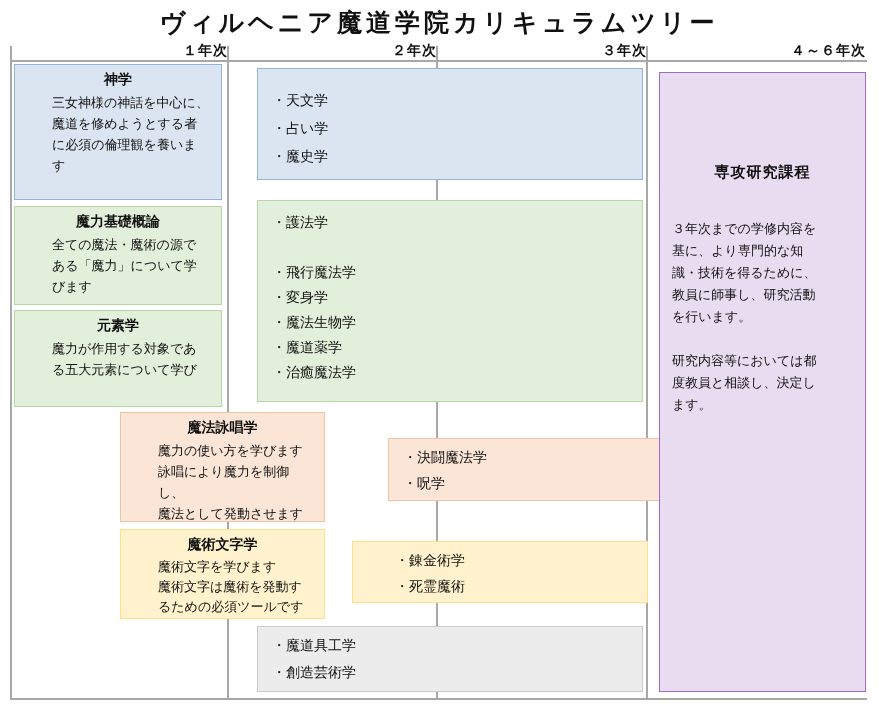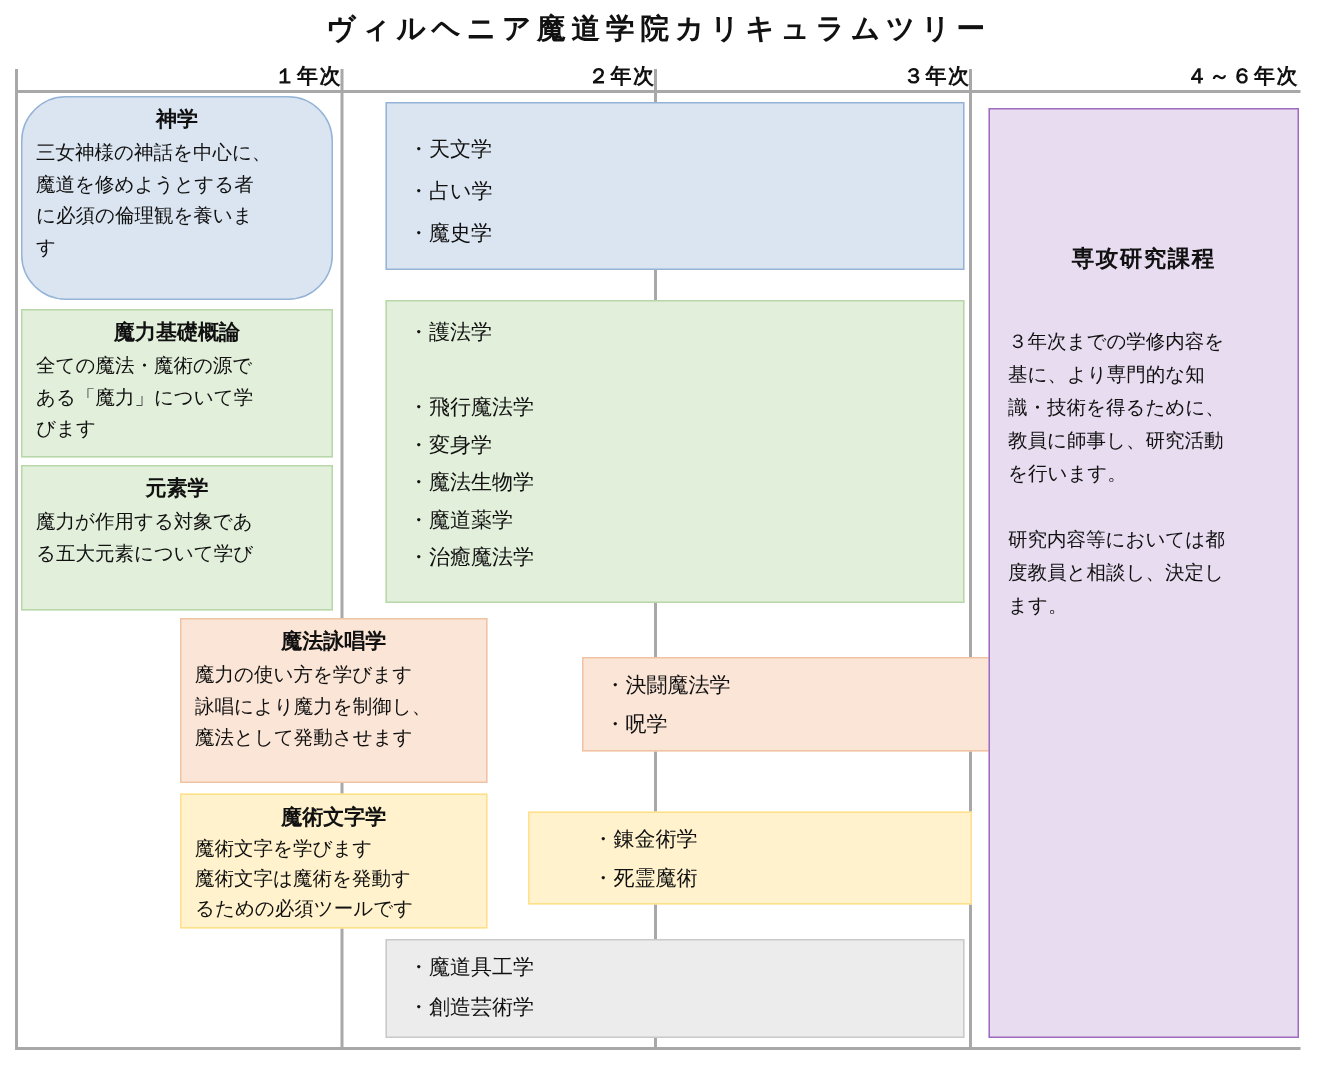--- a/index.html
+++ b/index.html
@@ -1,19 +1,19 @@
 <!DOCTYPE html>
 <html style="--blue-bg: #dbe5f1; --blue-border: #95b3d7; --green-bg: #e2efda; --green-border: #b7d7a8; --salmon-bg: #fbe5d6; --salmon-border: #f0c3a5; --yellow-bg: #fff2cc; --yellow-border: #ffe08a; --gray-bg: #ececec; --gray-border: #c9c9c9; --purple-bg: #e8dcf0; --purple-border: #9e6bbf; --line: #a8a8a8;"><head>
 <meta charset="utf-8">
 <style>
   html,body { margin:0; padding:0; background:#ffffff; font-family:"DejaVu Sans", sans-serif; }
   .canvas { position:relative; width:878px; height:716px; background:#ffffff; overflow:hidden; }
 
   .title { position:absolute; top:6px; left:0; width:100%; text-align:center;
-           font-size:19px; font-weight:bold; letter-spacing:4px; color:#111; }
+           font-size:25px; font-weight:bold; letter-spacing:4px; color:#111; }
 
   .col-header { position:absolute; top:42px; text-align:right; font-size:14px;
                 font-weight:bold; letter-spacing:1px; color:#111; }
   .ch0 { left:10px;  width:218px; }
   .ch1 { left:228px; width:209px; }
   .ch2 { left:437px; width:210px; }
   .ch3 { left:647px; width:219px; }
 
   .vline { position:absolute; top:46px; height:654px; width:2px; background:var(--line,#a8a8a8); }
   .v0 { left:10px; } .v1 { left:227px; } .v2 { left:436px; } .v3 { left:646px; }
@@ -22,24 +22,24 @@
 
   .box { position:absolute; box-sizing:border-box; border:1.5px solid #999; color:#111; }
   .box.blue   { background:var(--blue-bg,#dbe5f1);   border-color:var(--blue-border,#95b3d7); }
   .box.green  { background:var(--green-bg,#e2efda);  border-color:var(--green-border,#b7d7a8); }
   .box.salmon { background:var(--salmon-bg,#fbe5d6); border-color:var(--salmon-border,#f0c3a5); }
   .box.yellow { background:var(--yellow-bg,#fff2cc); border-color:var(--yellow-border,#ffe08a); }
   .box.gray   { background:var(--gray-bg,#ececec);   border-color:var(--gray-border,#c9c9c9); }
   .box.purple { background:var(--purple-bg,#e8dcf0); border-color:var(--purple-border,#9e6bbf); }
 
   .box-title { font-weight:bold; text-align:center; font-size:14px; padding-top:6px; }
-  .box-body  { padding:3px 9px; font-size:13px; line-height:21px; }
+  .box-body  { padding:3px 9px; font-size:13px; line-height:21px;margin-left:28px; }
   .box-body .bitem:empty::before, .box-items .bitem:empty::before { content:"\00a0"; }
 
-  .theology  { left:14px;  top:64px;  width:208px; height:136px;border-radius:30px; }
+  .theology  { left:14px;  top:64px;  width:208px; height:136px; }
   .basics    { left:14px;  top:206px; width:208px; height:99px; }
   .elements  { left:14px;  top:310px; width:208px; height:97px; }
   .y2top     { left:257px; top:68px;  width:386px; height:112px; }
   .coremagic { left:257px; top:200px; width:386px; height:202px; }
   .chanting  { left:120px; top:412px; width:205px; height:110px; }
   .duel      { left:352px; top:438px; width:296px; height:63px;margin-left:36px; }
   .runes     { left:120px; top:529px; width:205px; height:90px; }
   .alchemy   { left:352px; top:541px; width:296px; height:62px; }
   .crafts    { left:257px; top:626px; width:386px; height:66px; }
   .research  { left:659px; top:72px;  width:207px; height:620px; }

